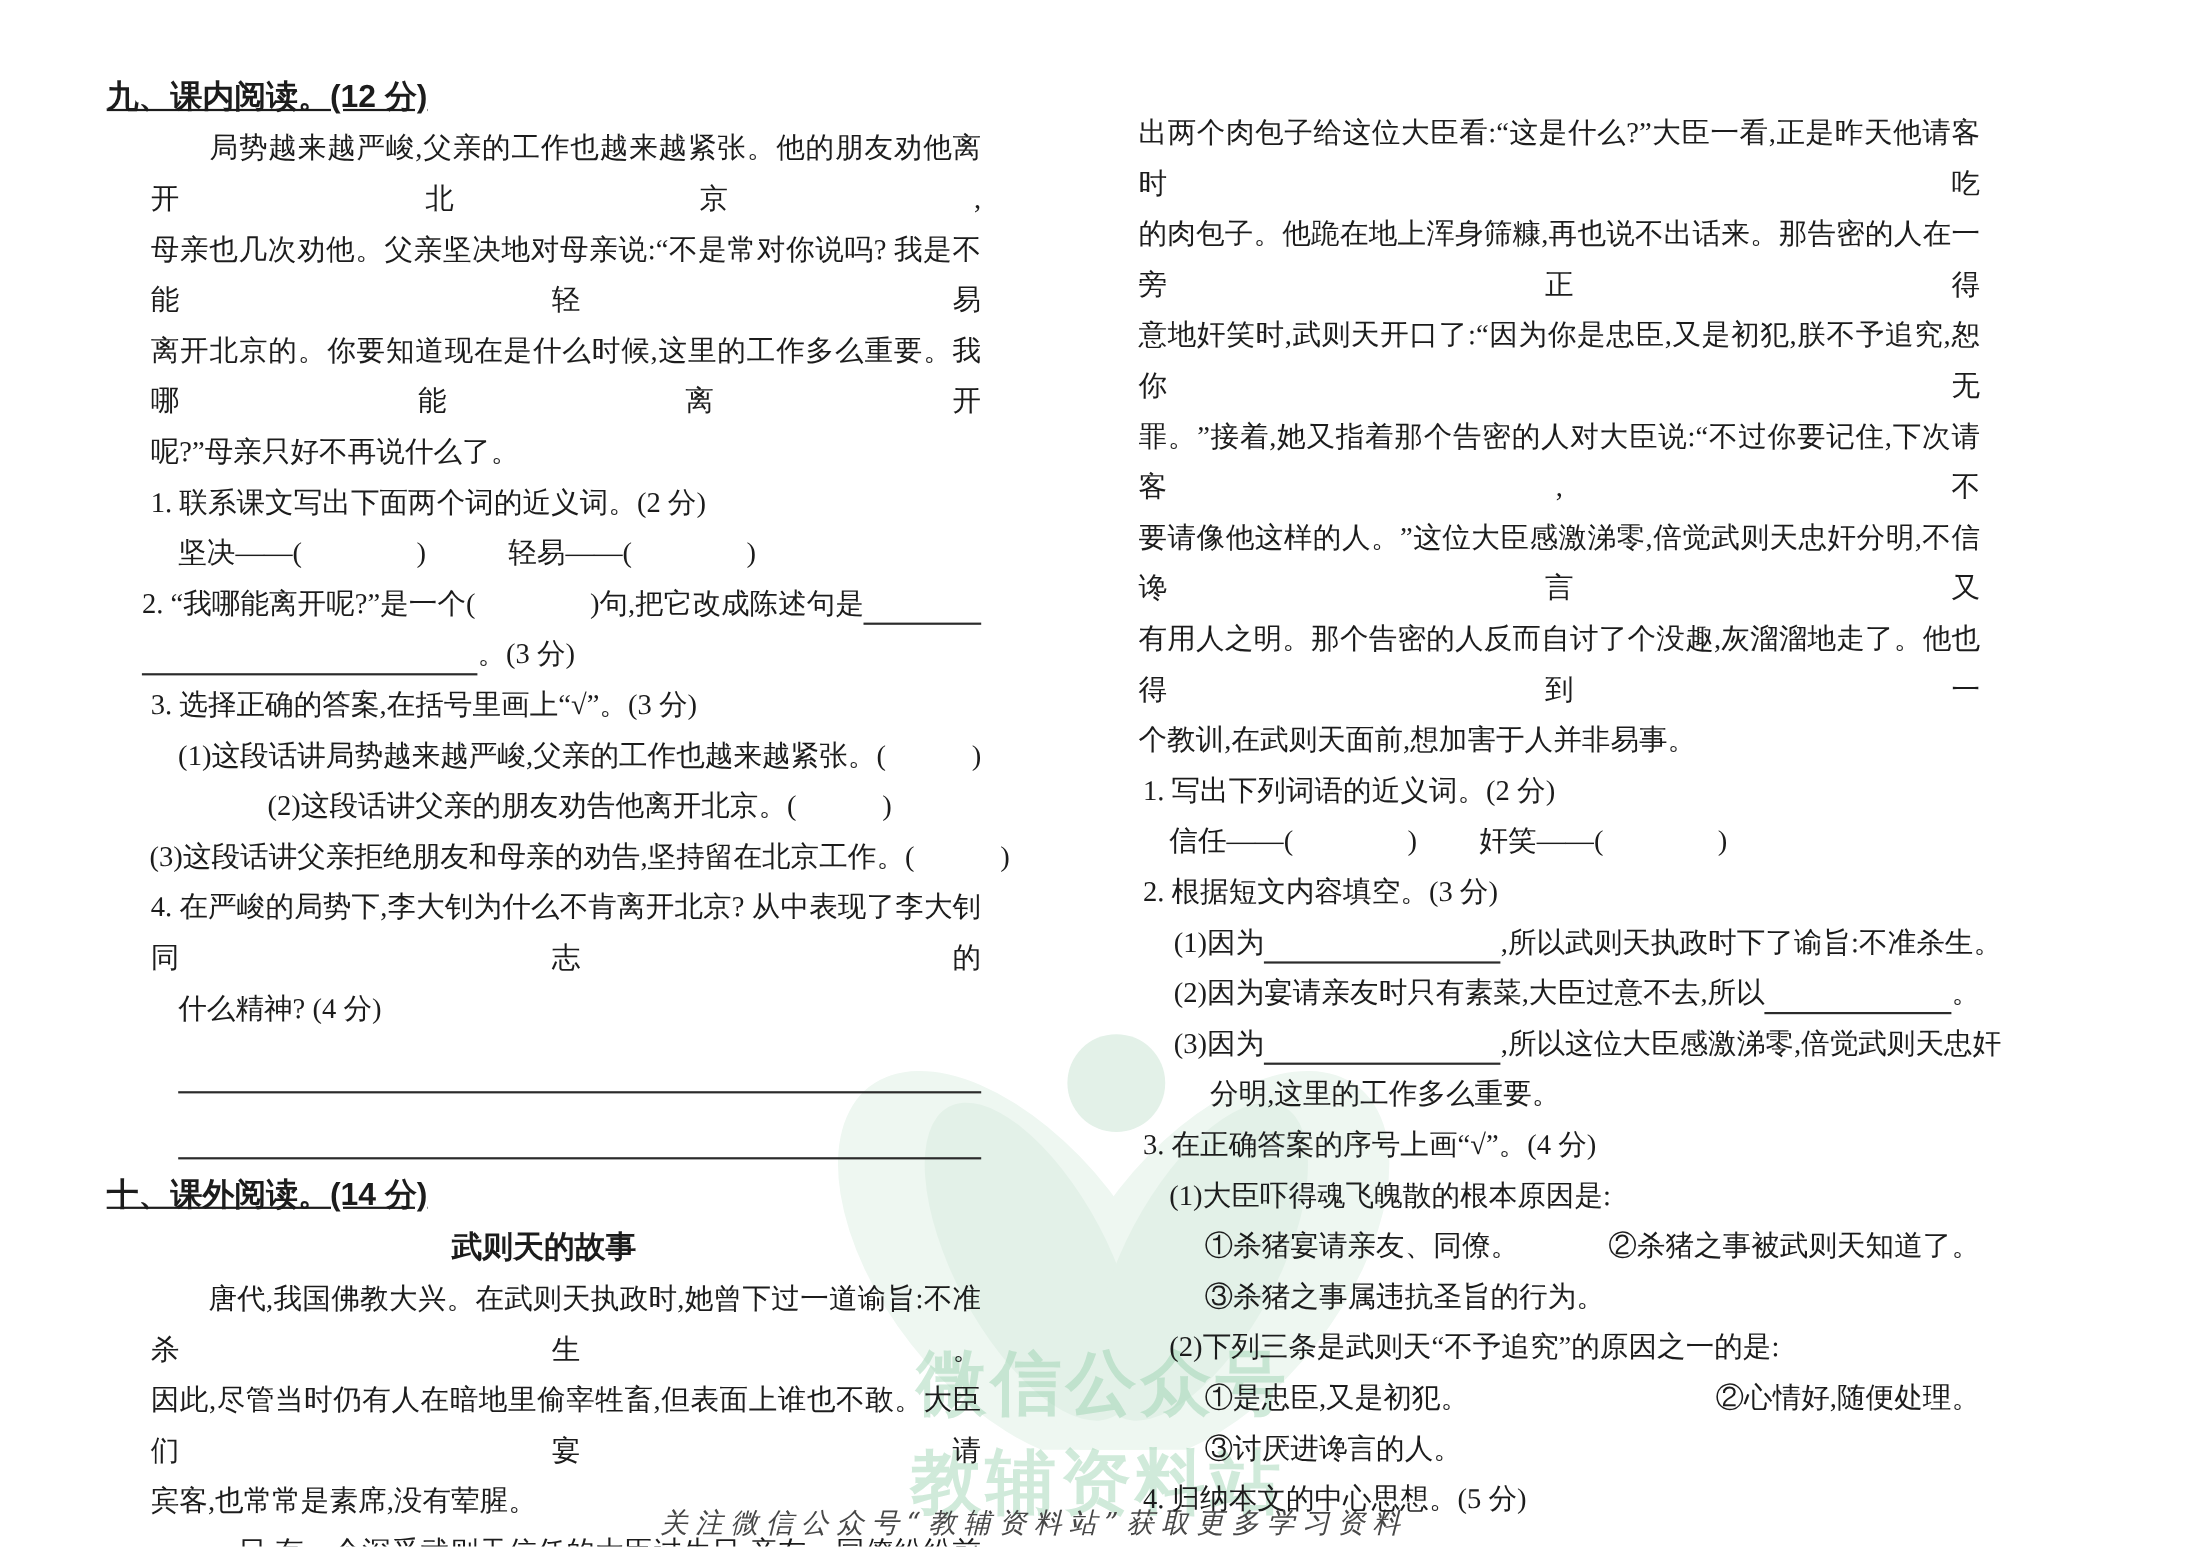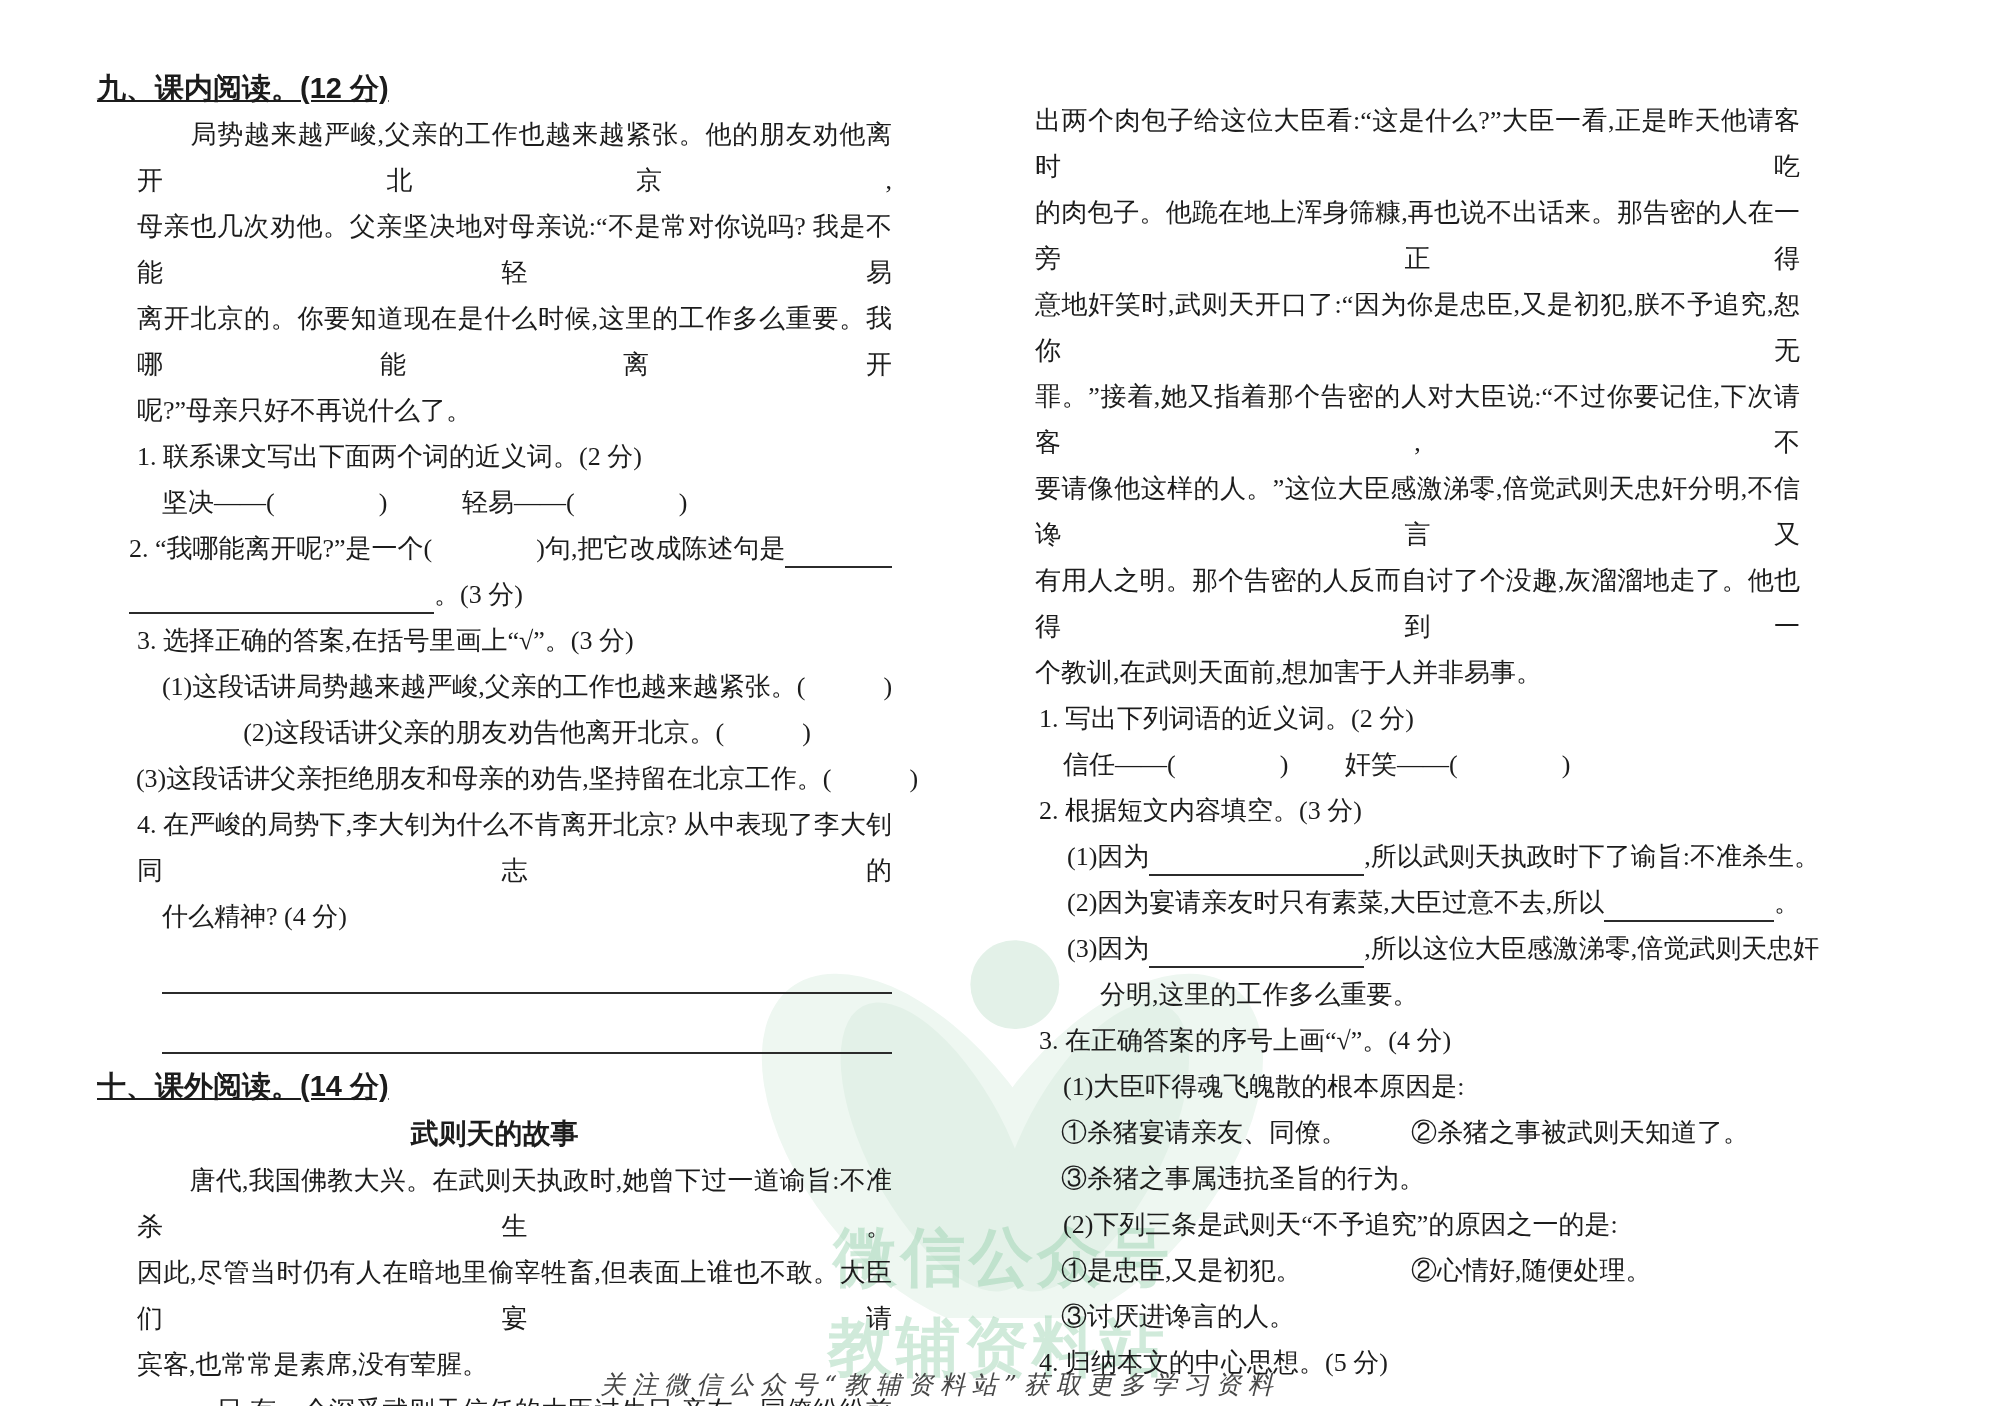--- a/index.html
+++ b/index.html
@@ -27,21 +27,21 @@
   .story-title {
     font-family:"Liberation Sans","DejaVu Sans",sans-serif;
     font-weight:700; font-size:28px; line-height:48px;
     text-align:center;
   }
 
   .ind40 { margin-left:40px; }
   .ind65 { margin-left:65px; }
   .ind4  { margin-left:4px; }
   .ind28 { margin-left:28px; }
-  .ind62 { margin-left:26px; }
+  .ind62 { margin-left:60px;justify-content:space-between; }
 
   .row { display:flex; align-items:center;margin-left:32px; }
   .row > span { white-space:nowrap; }
   .blank { border-bottom:2px solid #2b2b2b; height:36px; flex:0 0 auto; }
   .blank.grow { flex:1 1 auto; }
 
   .sbs { display:flex; justify-content:center; }
 
   .pair-row { display:flex; }
   .pair-first { display:inline-block; width:300px; }

